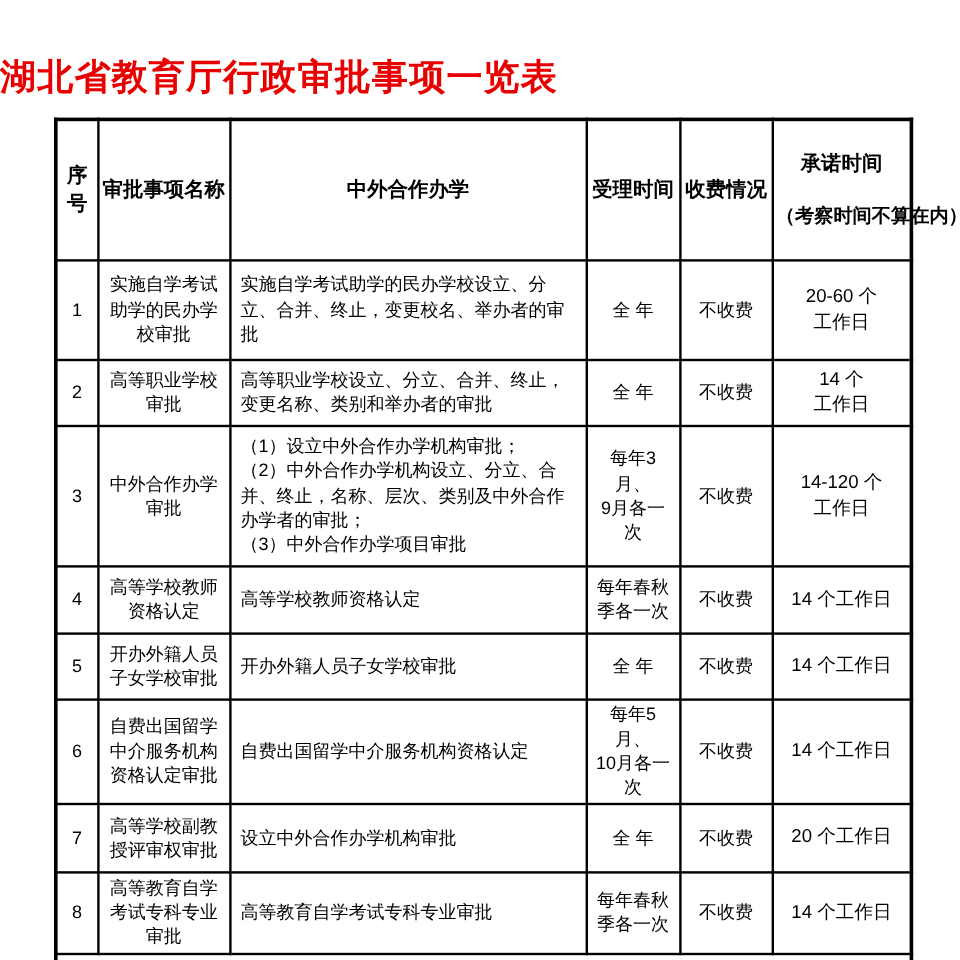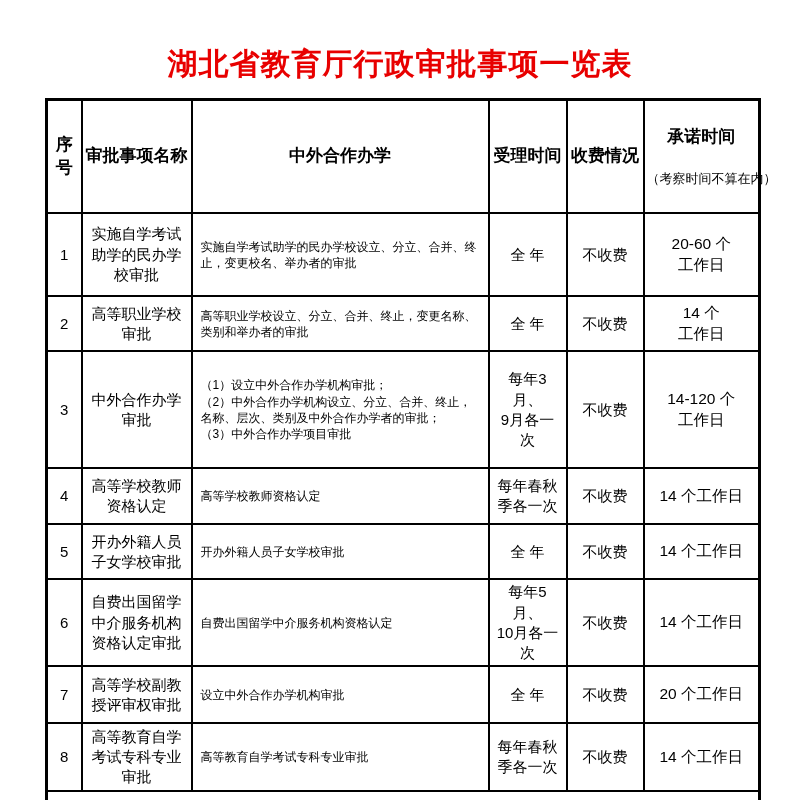--- a/index.html
+++ b/index.html
@@ -6,21 +6,21 @@
   html, body { margin: 0; padding: 0; background: #ffffff; }
   body {
     width: 800px; height: 800px;
     font-family: "Liberation Sans", "DejaVu Sans", sans-serif;
     color: #000;
   }
   .page { position: relative; width: 800px; height: 800px; background: #ffffff; overflow: hidden; }
 
   .title {
     position: absolute; top: 44px; left: 0; width: 100%;
-    margin: 0; text-align: center;
+    margin: 0; text-align: left;
     font-size: 30px; font-weight: bold; letter-spacing: 1px;
     color: #e80000;
   }
 
   table.approval-table {
     position: absolute; top: 98px; left: 45px;
     width: 713px;
     border-collapse: collapse; table-layout: fixed;
     border: 3px solid #000;
   }
@@ -30,25 +30,25 @@
     white-space: pre-line;
     padding: 2px 4px;
     line-height: 1.35;
   }
   thead th {
     height: 44px;
     font-size: 17px; font-weight: bold; text-align: center;
     padding: 2px;
   }
   th .note {
-    font-size: 13px; font-weight: normal; margin-top: -2px; white-space: nowrap;
+    font-size: 16px; font-weight: bold; margin-top: -2px; white-space: nowrap;
   }
   tbody td { font-size: 15px; text-align: center; }
   td.c-index   { font-size: 15px; }
-  td.c-content { font-size: 12px; text-align: left; padding-left: 8px; padding-right: 5px; }
+  td.c-content { font-size: 15px; text-align: left; padding-left: 8px; padding-right: 5px; }
   td.c-promise { font-size: 15.5px; margin-top: 27px; }
 
   #rows tr:nth-child(1) { height: 83px; }
   #rows tr:nth-child(2) { height: 55px; }
   #rows tr:nth-child(3) { height: 117px; }
   #rows tr:nth-child(4) { height: 56px; }
   #rows tr:nth-child(5) { height: 55px; }
   #rows tr:nth-child(6) { height: 67px; }
   #rows tr:nth-child(7) { height: 57px; }
   #rows tr:nth-child(8) { height: 68px; }

